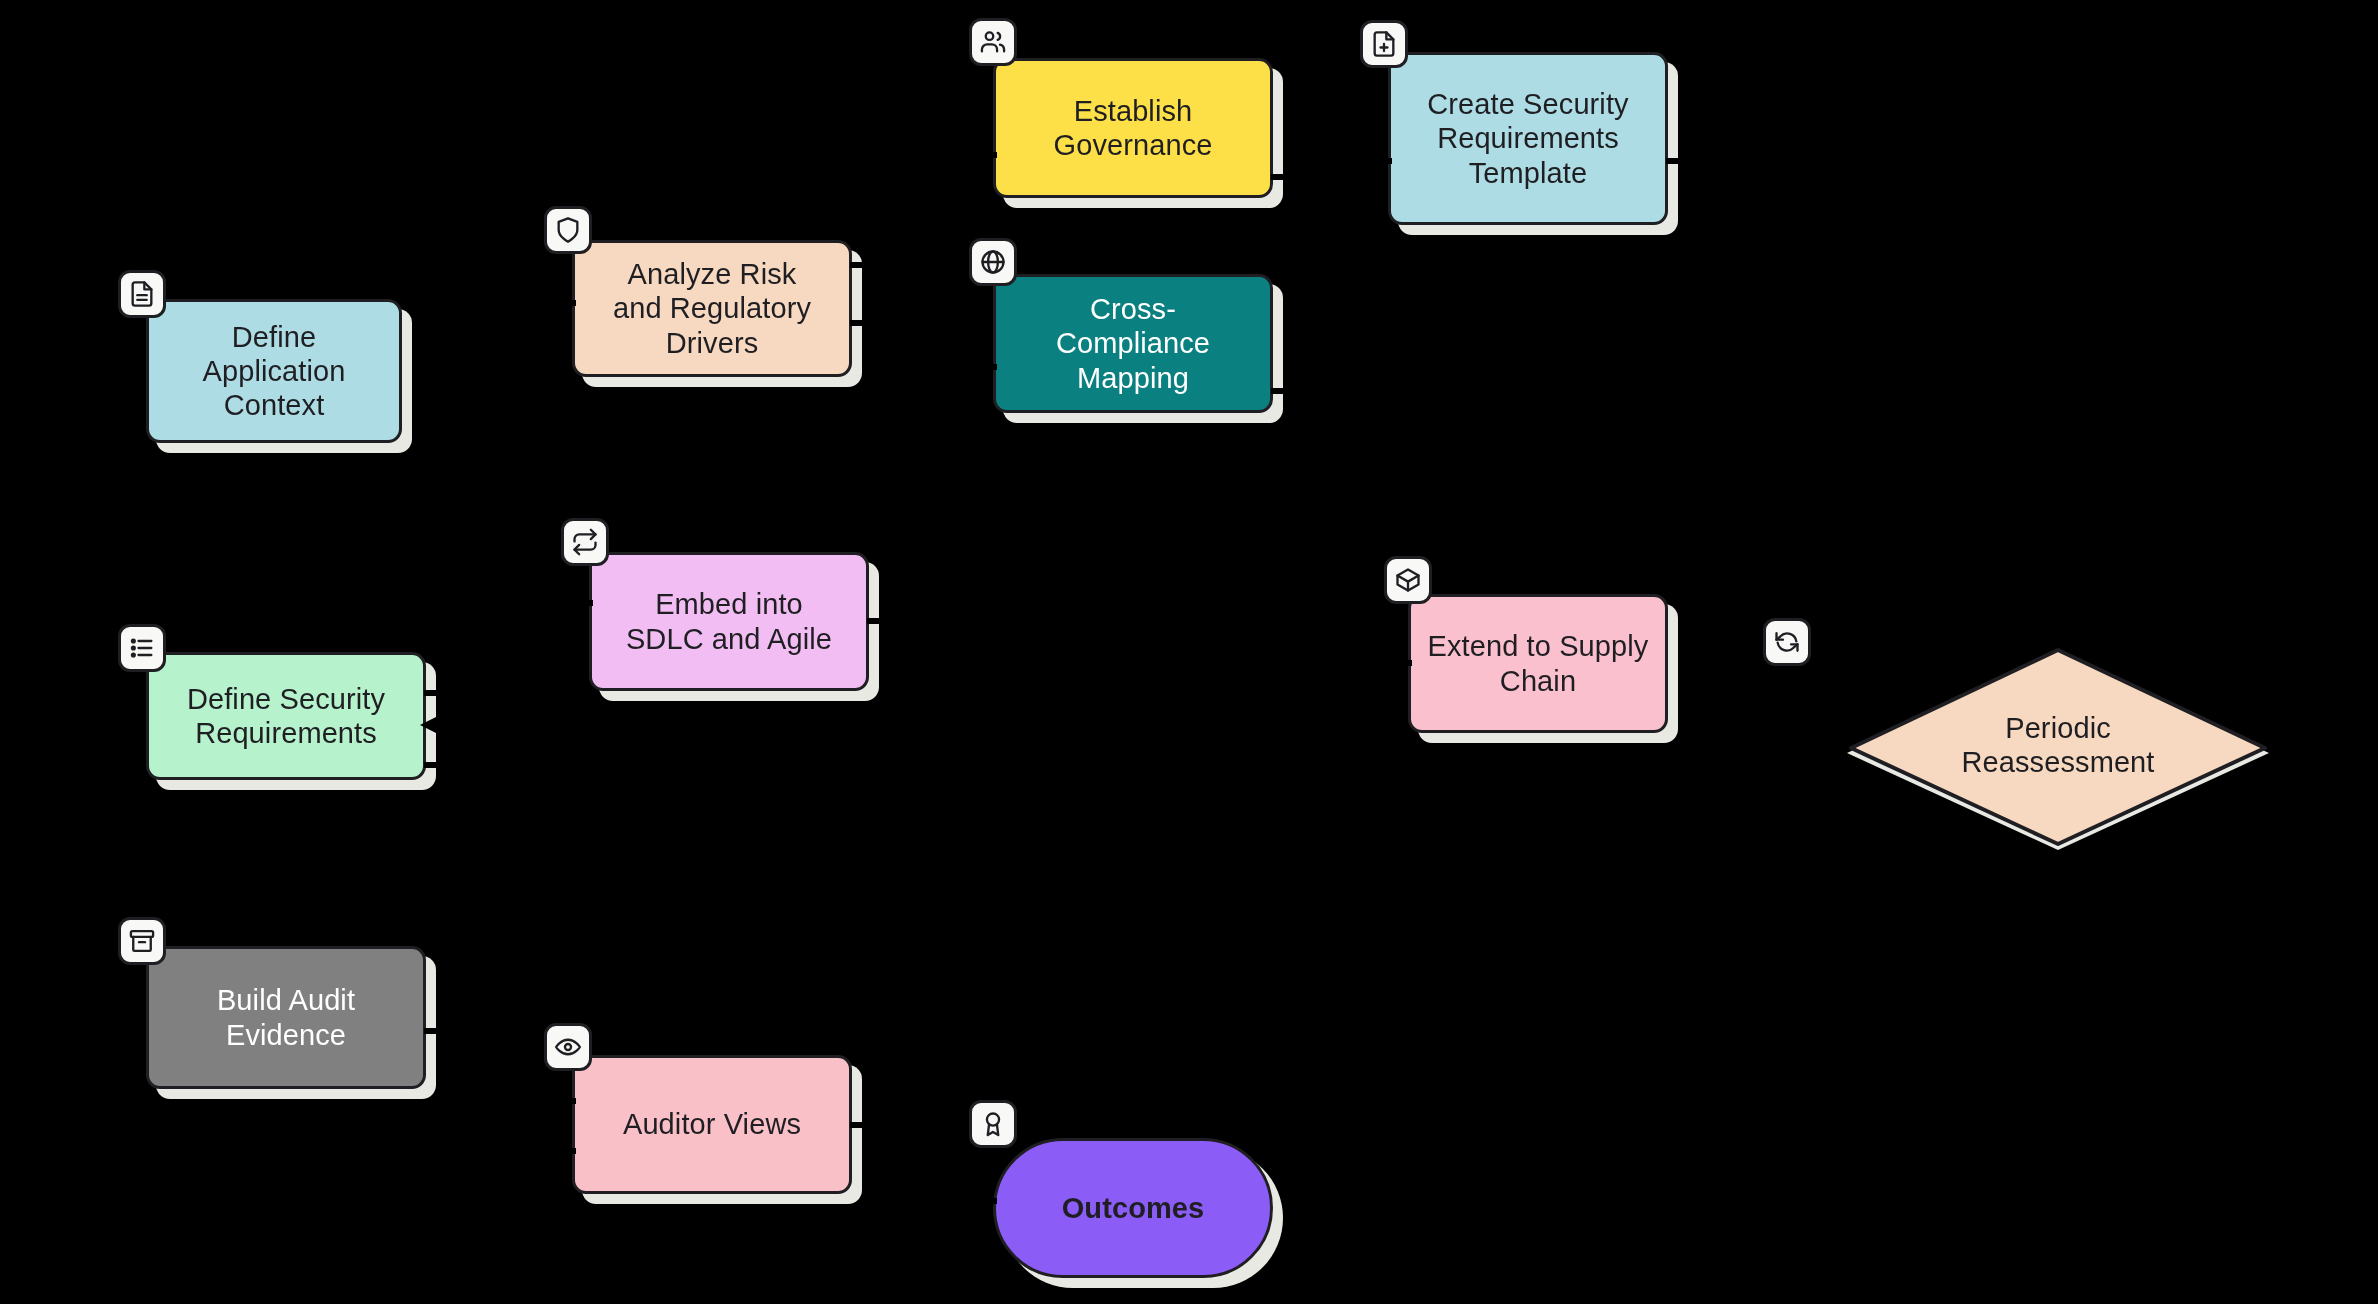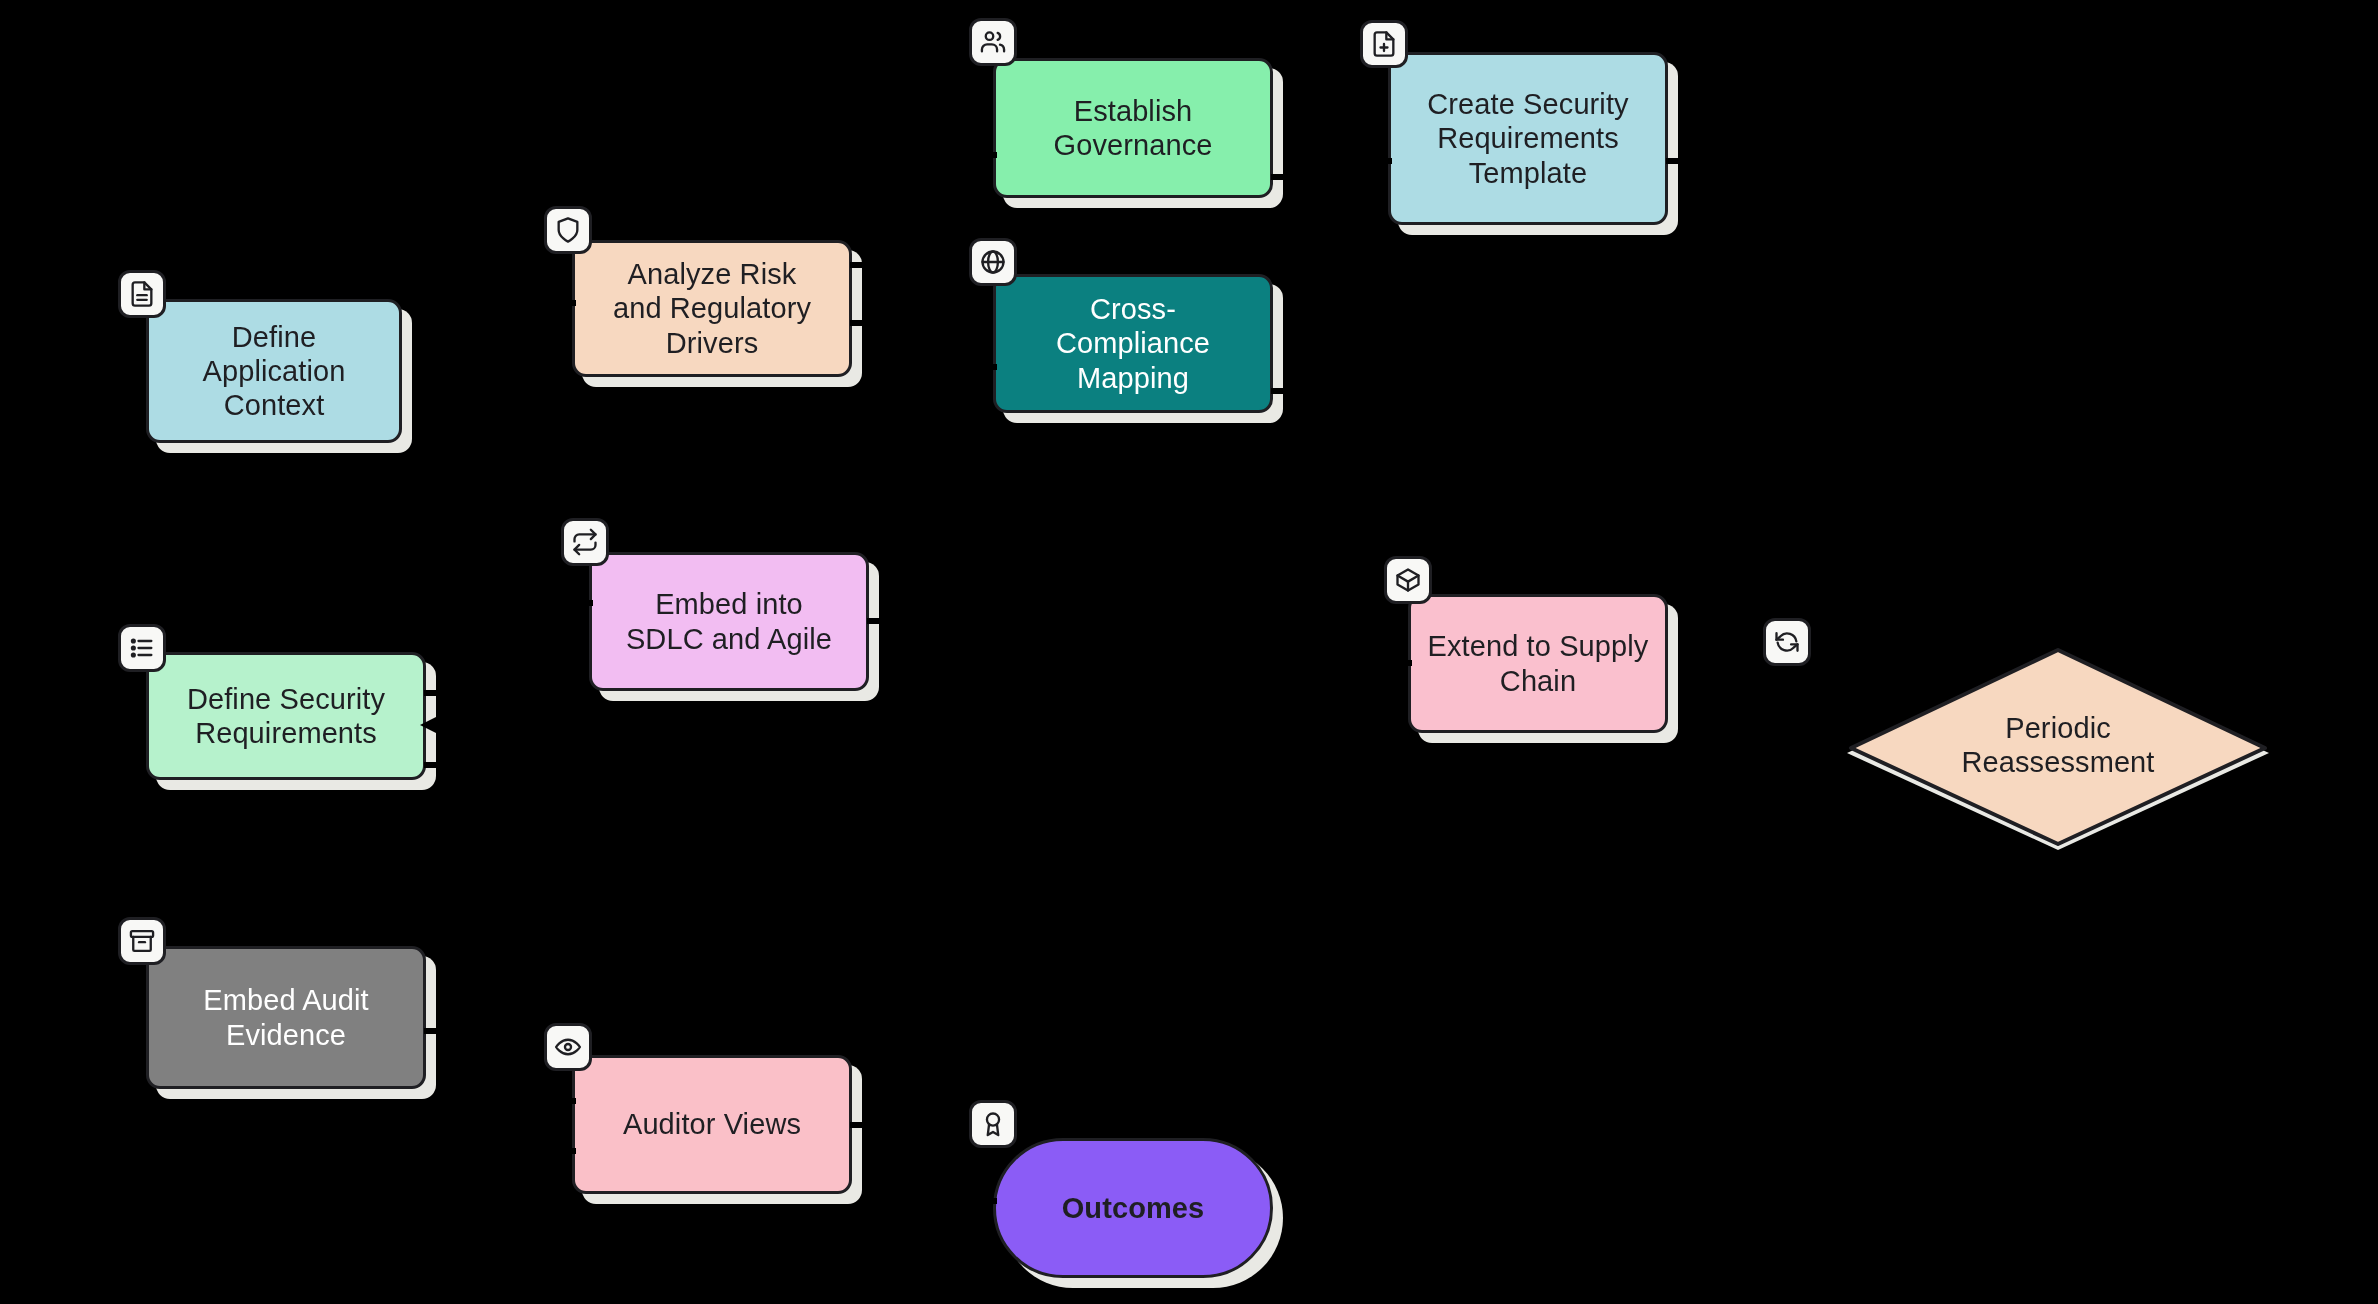--- a/index.html
+++ b/index.html
@@ -145,21 +145,21 @@
       </svg>
     </div>
   </div>
   <div class="edge-stub" style="left:850px; top:192px; width:16px; height:6px;"></div>
   <div class="edge-stub" style="left:850px; top:262px; width:16px; height:6px;"></div>
   <div class="edge-stub" style="left:850px; top:320px; width:16px; height:6px;"></div>
   <div class="edge-stub" style="left:560px; top:300px; width:16px; height:6px;"></div>
 
   <div class="node" style="left:993px; top:58px; width:280px; height:140px;">
     <div class="shadow"></div>
-    <div class="shape" style="background:#86efac;">
+    <div class="shape" style="background:#fde047;">
       <span class="label">Establish
 Governance</span>
     </div>
     <div class="badge" style="left:-24px; top:-40px;">
       <svg viewBox="0 0 24 24" fill="none" stroke="#1f1f23" stroke-width="2" stroke-linecap="round" stroke-linejoin="round">
         <circle cx="9" cy="7" r="3.2"></circle>
         <path d="M2.5 20v-1.5A4.5 4.5 0 0 1 7 14h4a4.5 4.5 0 0 1 4.5 4.5V20"></path>
         <path d="M16 4.2a3.2 3.2 0 0 1 0 6"></path>
         <path d="M18 14.3a4.5 4.5 0 0 1 3.5 4.2V20"></path>
       </svg>
@@ -282,21 +282,21 @@
         <polyline points="3 4.5 3 10 8.5 10"></polyline>
         <path d="M4 12.5a8 8 0 0 0 13.6 4.4L21 14"></path>
         <polyline points="21 19.5 21 14 15.5 14"></polyline>
       </svg>
     </div>
   </div>
 
   <div class="node light" style="left:146px; top:946px; width:280px; height:143px;">
     <div class="shadow"></div>
     <div class="shape" style="background:#808080;">
-      <span class="label">Embed Audit
+      <span class="label">Build Audit
 Evidence</span>
     </div>
     <div class="badge" style="left:-28px; top:-29px;">
       <svg viewBox="0 0 24 24" fill="none" stroke="#1f1f23" stroke-width="2" stroke-linecap="round" stroke-linejoin="round">
         <rect x="2.5" y="3.5" width="19" height="5" rx="1.2"></rect>
         <path d="M4.5 8.5v11a1 1 0 0 0 1 1h13a1 1 0 0 0 1-1v-11"></path>
         <line x1="9.5" y1="13" x2="14.5" y2="13"></line>
       </svg>
     </div>
   </div>

